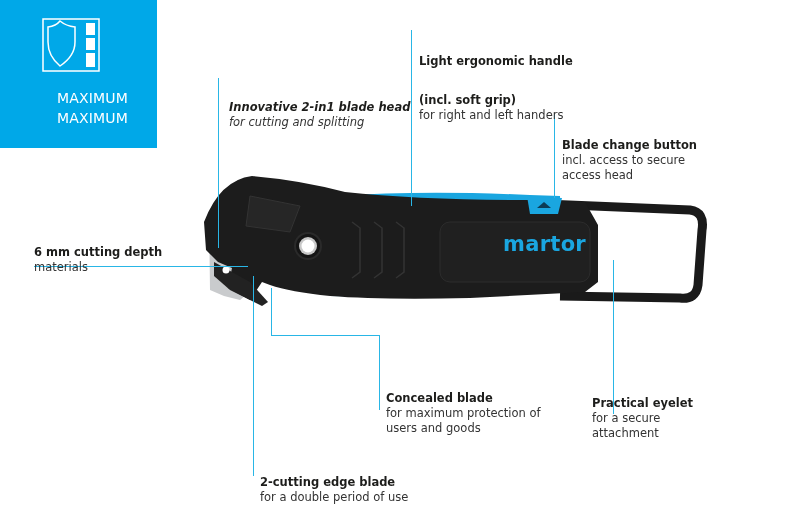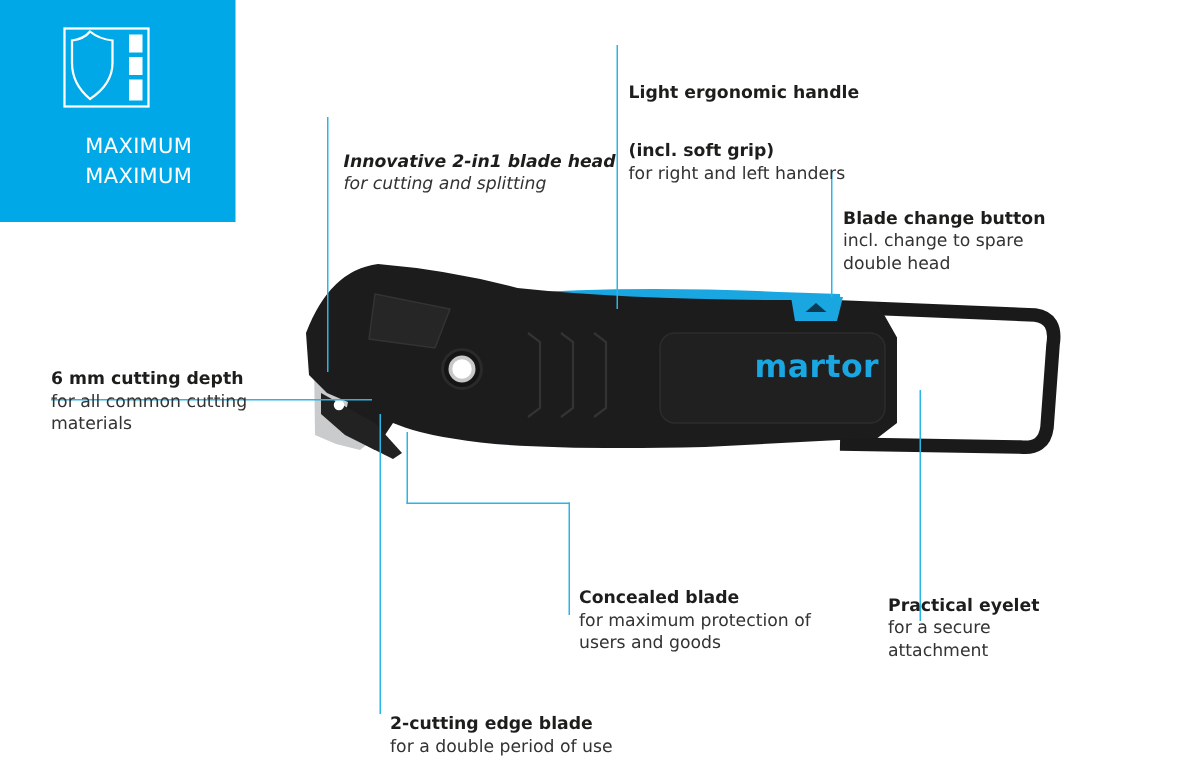--- a/index.html
+++ b/index.html
@@ -78,27 +78,26 @@
 </div>
 
 <div class="callout" style="left:419px;top:30px;">
   <span class="title">Light ergonomic handle</span>
   <span class="title">(incl. soft grip)</span>
   <span class="desc">for right and left handers</span>
 </div>
 
 <div class="callout" style="left:562px;top:114px;">
   <span class="title">Blade change button</span>
-  <span class="desc">incl. change to spare</span>
-  <span class="desc">double head</span>
+  <span class="desc">incl. access to secure</span>
+  <span class="desc">access head</span>
 </div>
 
 <div class="callout" style="left:34px;top:221px;">
   <span class="title">6 mm cutting depth</span>
-  <span class="desc">for all common cutting</span>
   <span class="desc">materials</span>
 </div>
 
 <div class="callout" style="left:386px;top:367px;">
   <span class="title">Concealed blade</span>
   <span class="desc">for maximum protection of</span>
   <span class="desc">users and goods</span>
 </div>
 
 <div class="callout" style="left:592px;top:372px;">

